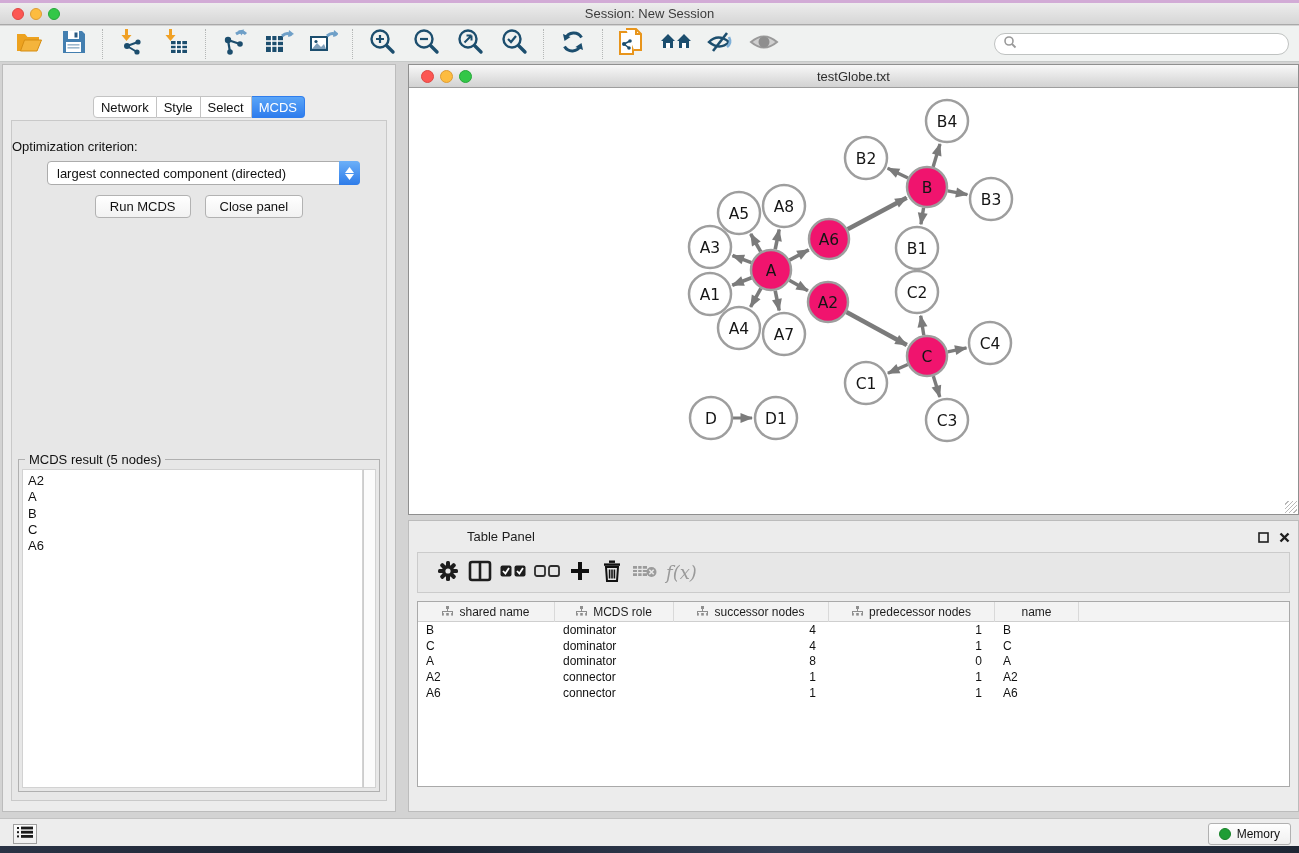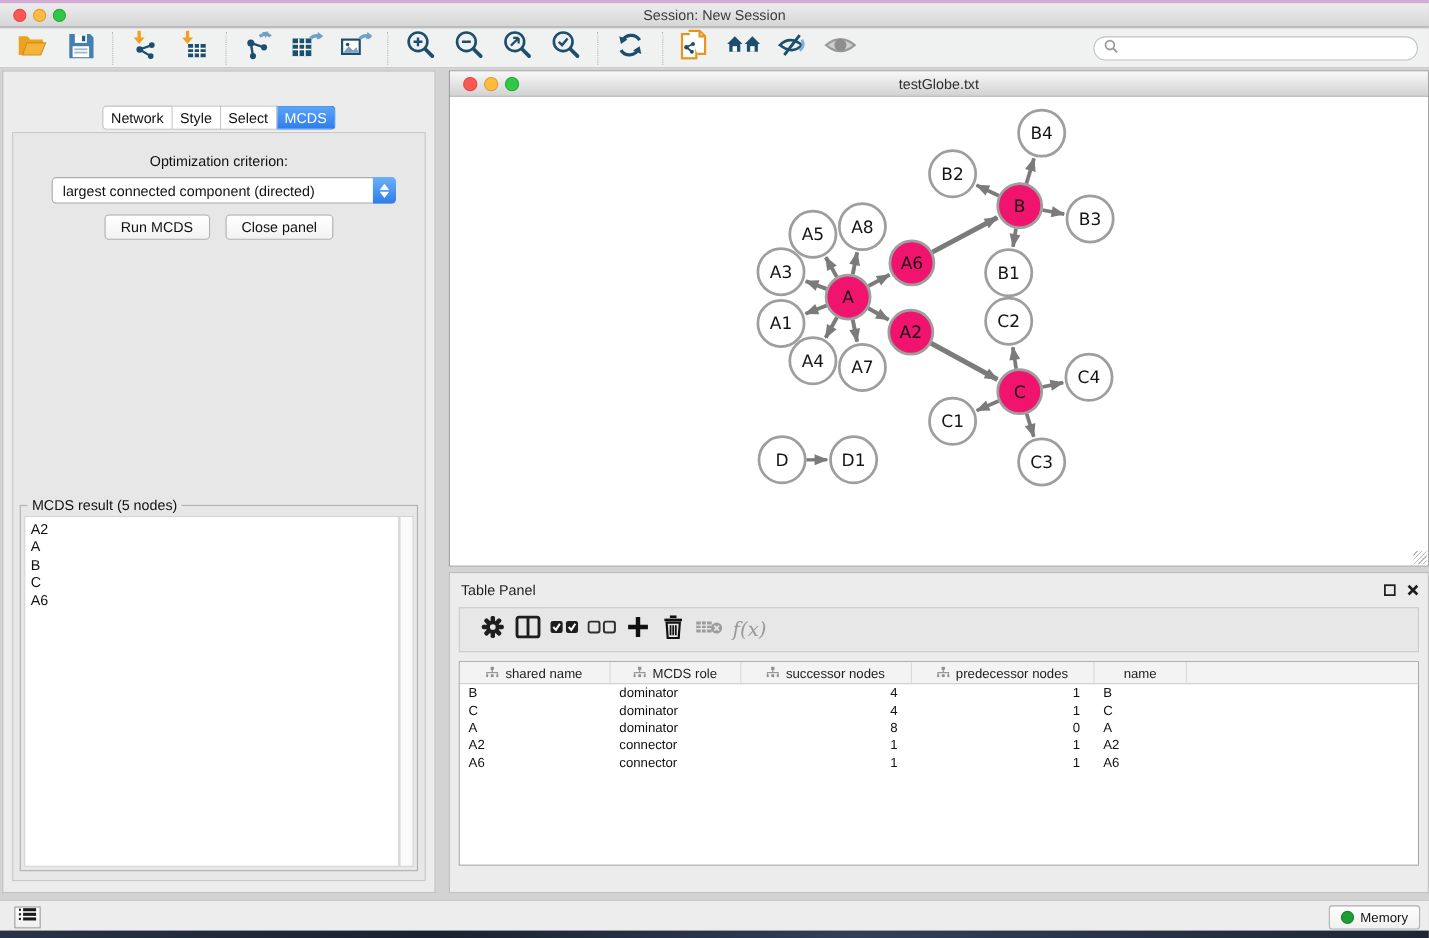--- a/index.html
+++ b/index.html
@@ -33,21 +33,21 @@
   .panel-ctl { position:absolute; top:8px; display:flex; gap:10px; align-items:center; }
   .ctrl-panel .panel-ctl { right:8px; }
   .cp-tabs { position:absolute; left:0; right:0; top:31px; display:flex; justify-content:center; }
   .cp-tab { height:22px; line-height:21px; padding:0 7px; background:#fff; border:1px solid #c3c3c3;
     border-left-width:0; font-size:13px; color:#111; }
   .cp-tab:first-child { border-left-width:1px; border-radius:4px 0 0 4px; }
   .cp-tab:last-child { border-radius:0 4px 4px 0; }
   .cp-tab.sel { background:linear-gradient(#5aa5f8,#2f7ded); border-color:#2f7ded; color:#fff; }
   .cp-content { position:absolute; left:8px; right:8px; top:55px; bottom:10px;
     background:#e7e7e7; border:1px solid #c9c9c9; }
-  .opt-label { margin-top:18px; text-align:center; font-size:13px; color:#111; }
+  .opt-label { margin-top:18px; font-size:13px; color:#111; }
   .combo { position:absolute; left:35px; top:40px; width:313px; height:24px; background:#fff;
     border:1px solid #acacac; border-radius:4px; font-size:13px; color:#111;
     display:flex; align-items:center; padding-left:9px; }
   .combo .stepper { position:absolute; right:-1px; top:-1px; width:21px; height:24px; border-radius:0 4px 4px 0;
     background:linear-gradient(#6cb0f8,#2e7ce9); display:flex; flex-direction:column;
     align-items:center; justify-content:center; gap:1px; }
   .combo .stepper svg { display:block; }
   .btn-row { position:absolute; left:0; right:0; top:74px; display:flex; justify-content:center; gap:14px; }
   .pbtn { height:23px; background:linear-gradient(#ffffff,#f2f2f2); border:1px solid #b2b2b2;
     border-radius:4px; font-size:13px; color:#111; padding:0 14px; line-height:21px; }
@@ -64,21 +64,21 @@
     border:1px solid #8f8f8f; background:#fff; }
   .net-titlebar { position:relative; height:23px; background:linear-gradient(#f8f8f8,#d2d2d2);
     border-bottom:1px solid #9e9e9e; }
   .net-titlebar .tl { width:13px; height:13px; top:5px; }
   .net-titlebar .title { position:absolute; left:0; right:0; top:4px; text-align:center; font-size:13px; color:#2e2e2e; }
   .net-canvas { position:absolute; left:0; top:23px; width:889px; height:426px; background:#fff; }
   .resize-corner { position:absolute; right:1px; bottom:1px; width:12px; height:12px;
     background:repeating-linear-gradient(135deg,transparent 0 2px,#b9b9b9 2px 3px); }
 
   
-  .table-panel { position:absolute; left:408px; top:520px; width:891px; height:292px; }
+  .table-panel { position:absolute; left:408px; top:520px; width:891px; height:292px;padding-left:48px; }
   .table-panel .panel-ctl { right:8px; }
   .tp-toolbar { position:absolute; left:8px; right:8px; top:31px; height:41px; background:#e7e7e7;
     border:1px solid #cbcbcb; display:flex; align-items:center; gap:8px; padding-left:18px; }
   .tp-btn { display:flex; align-items:center; justify-content:center; min-width:24px; height:26px; }
   .fx { font-family:"DejaVu Serif",serif; font-style:italic; font-size:18px; color:#9a9a9a; }
   .ntable { position:absolute; left:8px; right:8px; top:80px; height:186px; background:#fff; border:1px solid #a9a9a9; overflow:hidden; }
   .t-header { display:flex; height:20px; background:#f3f3f3; border-bottom:1px solid #cfcfcf; }
   .t-hcell { display:flex; align-items:center; justify-content:center; gap:6px; font-size:12px; color:#1d1d1d;
     border-right:1px solid #d9d9d9; height:20px; }
   .t-row { display:flex; height:15.8px; align-items:center; font-size:12px; color:#111; }

